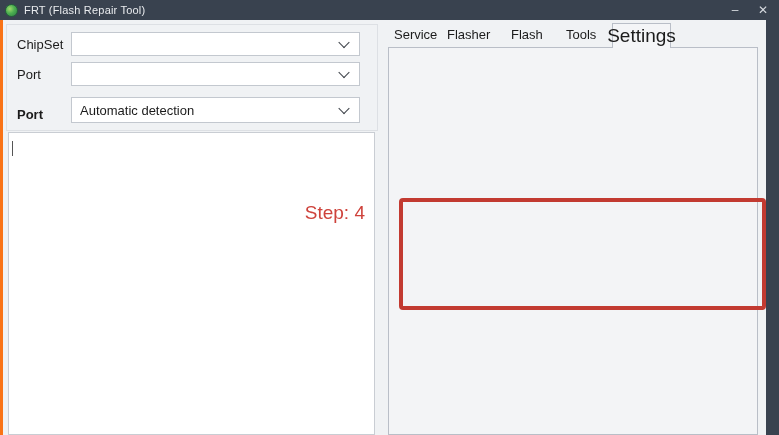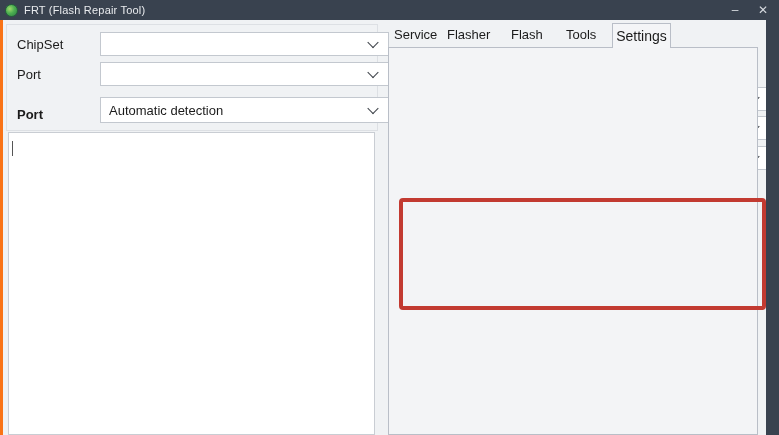--- a/index.html
+++ b/index.html
@@ -43,42 +43,41 @@
     box-sizing:border-box;
   }
 
   
   .devbox { left:3px; top:4px; width:372px; height:107px; border:1px solid #dde0e4; box-sizing:border-box; }
   .fld-label { font-size:13px; color:#1b1b1b; }
   .combo {
     background:#fff; border:1px solid #c3c8cf; box-sizing:border-box;
     font-size:13px; display:flex; align-items:center; padding-left:8px;
     color:#1b1b1b;
-    margin-left:29px;
   }
   .chev {
     position:absolute; right:11px; top:50%;
     width:7px; height:7px;
     border-right:1.3px solid #3f444b; border-bottom:1.3px solid #3f444b;
     transform:translateY(-68%) rotate(45deg);
   }
 
   
   .logbox { left:5px; top:112px; width:367px; height:303px; background:#fff; border:1px solid #c9cdd3; box-sizing:border-box; }
   .caret { left:3px; top:8px; width:1px; height:15px; background:#555; }
 
   .step-note { left:278px; top:182px; width:84px; font-size:19px; color:#ce423b; text-align:right; white-space:nowrap; }
 
   
   .tab-label { top:7px; font-size:13px; color:#1b1b1b; cursor:default; }
   .tab-active {
     left:609px; top:3px; width:59px; height:25px;
     background:#f4f5f7; border:1px solid #b9bec7; border-bottom:none;
     box-sizing:border-box; display:flex; align-items:center; justify-content:center;
-    font-size:14px; z-index:3;
+    font-size:19px; z-index:3;
   }
   .tabpanel {
     left:385px; top:27px; width:370px; height:388px;
     background:#f3f4f6; border:1px solid #b9bec7; box-sizing:border-box; z-index:1;
   }
 
   
   .groupbox { position:absolute; border:1px solid #d6d9dd; box-sizing:border-box; }
   .group-title {
     position:absolute; top:-8px; left:6px; background:#f3f4f6; padding:0 4px;
@@ -137,20 +136,21 @@
   <div class="abs fld-label" style="left:14px; top:87px;font-weight:bold;">Port</div>
   <div class="abs combo" style="left:68px; top:77px; width:289px; height:26px;">
     <span>Automatic detection</span>
     <span class="chev"></span>
   </div>
 
   <div class="abs logbox">
     <div class="abs caret"></div>
   </div>
 
+  <div class="abs step-note">Step: 4</div>
 
   <div class="abs tab-label" style="left:391px;">Service</div>
   <div class="abs tab-label" style="left:444px;">Flasher</div>
   <div class="abs tab-label" style="left:508px;">Flash</div>
   <div class="abs tab-label" style="left:563px;">Tools</div>
   <div class="abs tab-active">Settings</div>
 
   <div class="abs tabpanel"></div>
 
   <div class="groupbox" style="left:400px; top:52px; width:348px; height:113px;">

